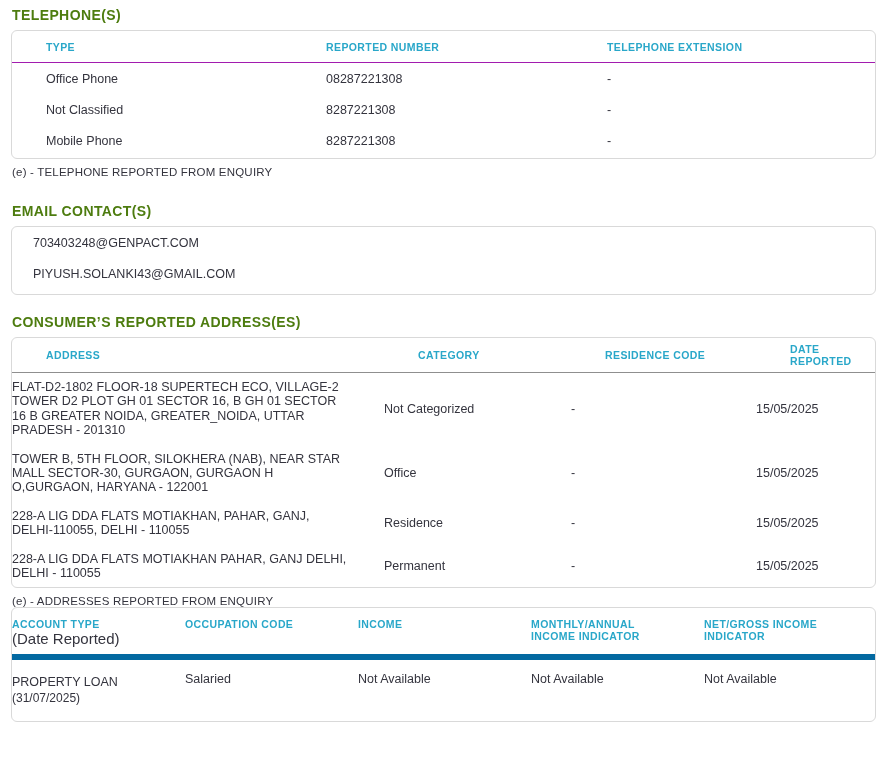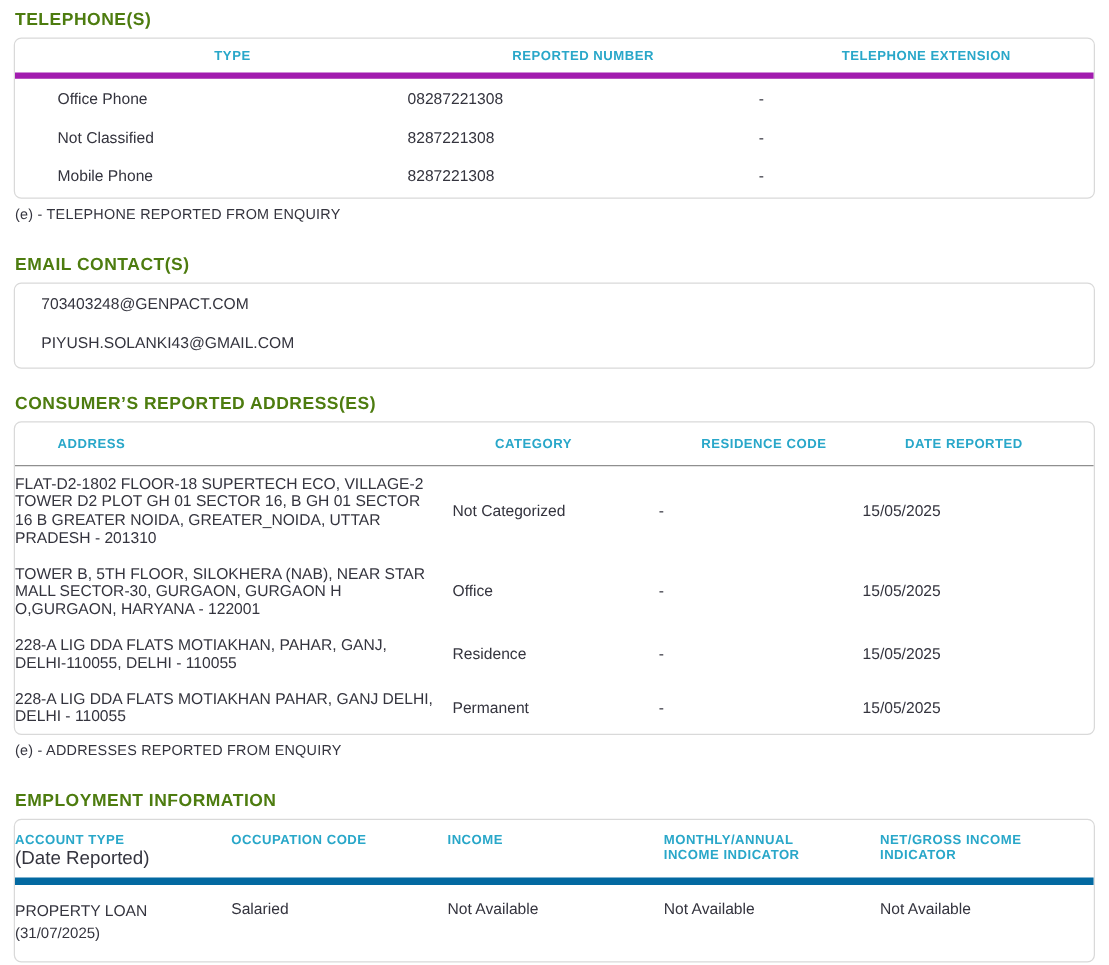--- a/index.html
+++ b/index.html
@@ -28,30 +28,30 @@
     font-size: 10.5px; font-weight: bold; letter-spacing: 0.4px;
     line-height: 12px;
   }
   .cell { font-size: 12.5px; color: #34343e; }
   .sub { font-size: 15px; color: #34343e; font-weight: normal; letter-spacing: 0; line-height: 13px; display: block; margin-top: 2px; }
 
   .footnote { font-size: 11.5px; color: #34343e; margin: 7px 0 0 1px; letter-spacing: 0.2px; }
 
   
   .tel-cols { display: grid; grid-template-columns: 280px 281px 1fr; align-items: center; padding-left: 34px; }
-  .tel-head { height: 32px; border-bottom: 5px solid #a21caf; text-align: center; }
+  .tel-head { height: 32px; border-bottom: 1px solid #a21caf; }
   .tel-row { height: 31px; }
   .tel-box { padding-bottom: 2px; }
 
   
   .email-box { padding: 0 0 5px 0; }
   .email-row { height: 31px; display: flex; align-items: center; padding-left: 21px; }
 
   
-  .addr-cols { display: grid; grid-template-columns: 350px 165px 163px 1fr; padding-left: 34px; }
+  .addr-cols { display: grid; grid-template-columns: 350px 165px 163px 1fr; padding-left: 34px; gap: 22px; }
   .addr-head { height: 35px; align-items: center; border-bottom: 1px solid #8f8f8f; }
   .addr-row { padding: 7px 0; }
   .addr-row .addr-cell { font-size: 12.5px; line-height: 14.4px; padding-right: 10px; align-self: center; }
   .addr-row .mid { align-self: center; }
 
   
   .emp-cols { display: grid; grid-template-columns: 173px 173px 173px 173px 1fr; padding-left: 12px; }
   .emp-head { padding: 10px 0 9px 0; border-bottom: 6px solid #0369a1; align-items: start; }
   .emp-head .colh { display: block; padding-right: 24px; }
   .emp-row { padding: 12px 0 16px 0; align-items: start; }
@@ -126,21 +126,20 @@
     </div>
     <div class="addr-cols addr-row">
       <span class="cell addr-cell">228-A LIG DDA FLATS MOTIAKHAN PAHAR, GANJ DELHI, DELHI - 110055</span>
       <span class="cell mid">Permanent</span>
       <span class="cell mid">-</span>
       <span class="cell mid">15/05/2025</span>
     </div>
   </div>
   <p class="footnote">(e) - ADDRESSES REPORTED FROM ENQUIRY</p>
 
-  <h2 class="section-title mt-1">EMPLOYMENT INFORMATION</h2>
   <div class="box">
     <div class="emp-cols emp-head">
       <span class="colh">
         <span>ACCOUNT TYPE</span>
         <span class="sub">(Date Reported)</span>
       </span>
       <span class="colh">OCCUPATION CODE</span>
       <span class="colh">INCOME</span>
       <span class="colh">MONTHLY/ANNUAL INCOME INDICATOR</span>
       <span class="colh">NET/GROSS INCOME INDICATOR</span>

